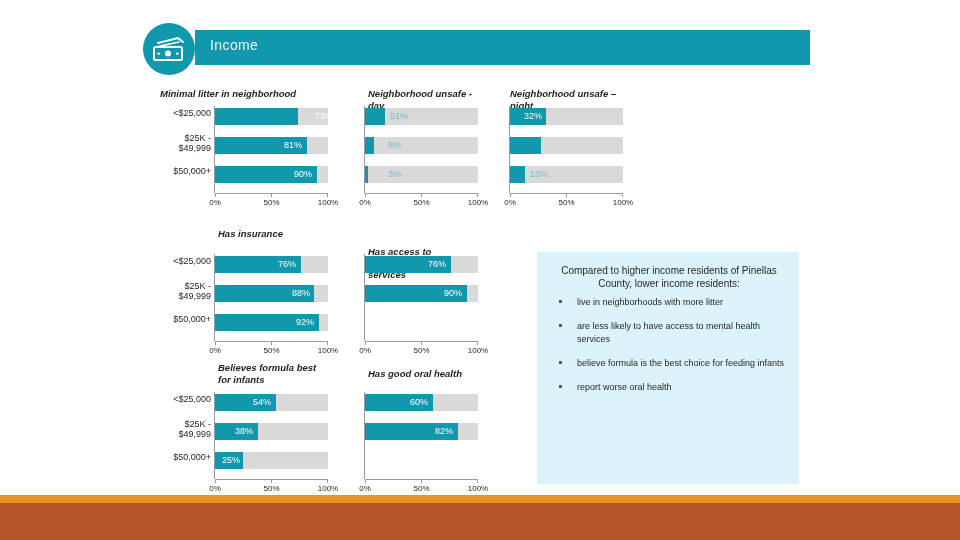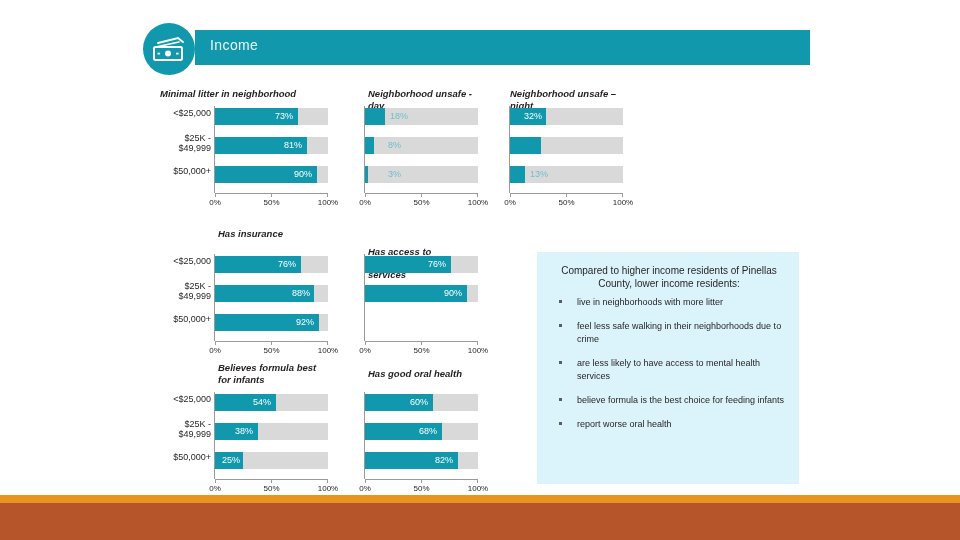--- a/index.html
+++ b/index.html
@@ -122,21 +122,21 @@
 
 <div class="chart" style="left:160px;top:88px;width:175px;height:110px;">
   <div class="chart-title">Minimal litter in neighborhood</div>
   <div class="plot">
     <div class="y-axis-line" style="top:0;height:87px;"></div>
 
     <div class="row">
       <div class="cat">&lt;$25,000</div>
       <div class="track"></div>
       <div class="fill" style="width:82.5px;"></div>
-      <div class="val inside" style="left:0;width:78px;">73%</div>
+      <div class="val inside" style="left:0;width:78px;padding-left:40px;">73%</div>
     </div>
 
     <div class="row">
       <div class="cat two-line">$25K - $49,999</div>
       <div class="track"></div>
       <div class="fill" style="width:91.5px;"></div>
       <div class="val inside" style="left:0;width:87px;">81%</div>
     </div>
 
     <div class="row">
@@ -159,21 +159,21 @@
 </div>
 
 <div class="chart" style="left:310px;top:88px;width:175px;height:110px;">
   <div class="chart-title" style="left:58px;width:120px;">Neighborhood unsafe - day</div>
   <div class="plot">
     <div class="y-axis-line" style="top:0;height:87px;"></div>
 
     <div class="row">
       <div class="track"></div>
       <div class="fill" style="width:20.3px;"></div>
-      <div class="val outside" style="left:25px;">18%</div>
+      <div class="val outside" style="left:25px;">51%</div>
     </div>
 
     <div class="row">
       <div class="track"></div>
       <div class="fill" style="width:9px;"></div>
       <div class="val outside" style="left:23px;">8%</div>
     </div>
 
     <div class="row">
       <div class="track"></div>
@@ -338,25 +338,20 @@
   <div class="chart-title" style="left:58px;width:125px;">Has good oral health</div>
   <div class="plot" style="top:24px;">
     <div class="y-axis-line" style="top:0;height:87px;"></div>
 
     <div class="row">
       <div class="track"></div>
       <div class="fill" style="width:67.8px;"></div>
       <div class="val inside" style="left:0;width:63px;">60%</div>
     </div>
 
-    <div class="row">
-      <div class="track"></div>
-      <div class="fill" style="width:76.8px;"></div>
-      <div class="val inside" style="left:0;width:72px;">68%</div>
-    </div>
 
     <div class="row">
       <div class="track"></div>
       <div class="fill" style="width:92.7px;"></div>
       <div class="val inside" style="left:0;width:88px;">82%</div>
     </div>
 
     <div class="axis-line" style="top:87px;"></div>
     <div class="ticks" style="top:88px;">
       <div class="tickmark" style="left:0;"></div>
@@ -366,21 +361,20 @@
       <div class="tick t50" style="top:4px;">50%</div>
       <div class="tick t100" style="top:4px;">100%</div>
     </div>
   </div>
 </div>
 
 <div id="callout">
   <div id="callout-lead">Compared to higher income residents of Pinellas County, lower income residents:</div>
   <ul id="callout-list">
     <li><span class="bullet"></span><span>live in neighborhoods with more litter</span></li>
-    <li><span class="bullet"></span><span>feel less safe walking in their neighborhoods due to crime</span></li>
     <li><span class="bullet"></span><span>are less likely to have access to mental health services</span></li>
     <li><span class="bullet"></span><span>believe formula is the best choice for feeding infants</span></li>
     <li><span class="bullet"></span><span>report worse oral health</span></li>
   </ul>
 </div>
 
 <div id="band-orange"></div>
 <div id="band-brick"></div>
 
 </body></html>

